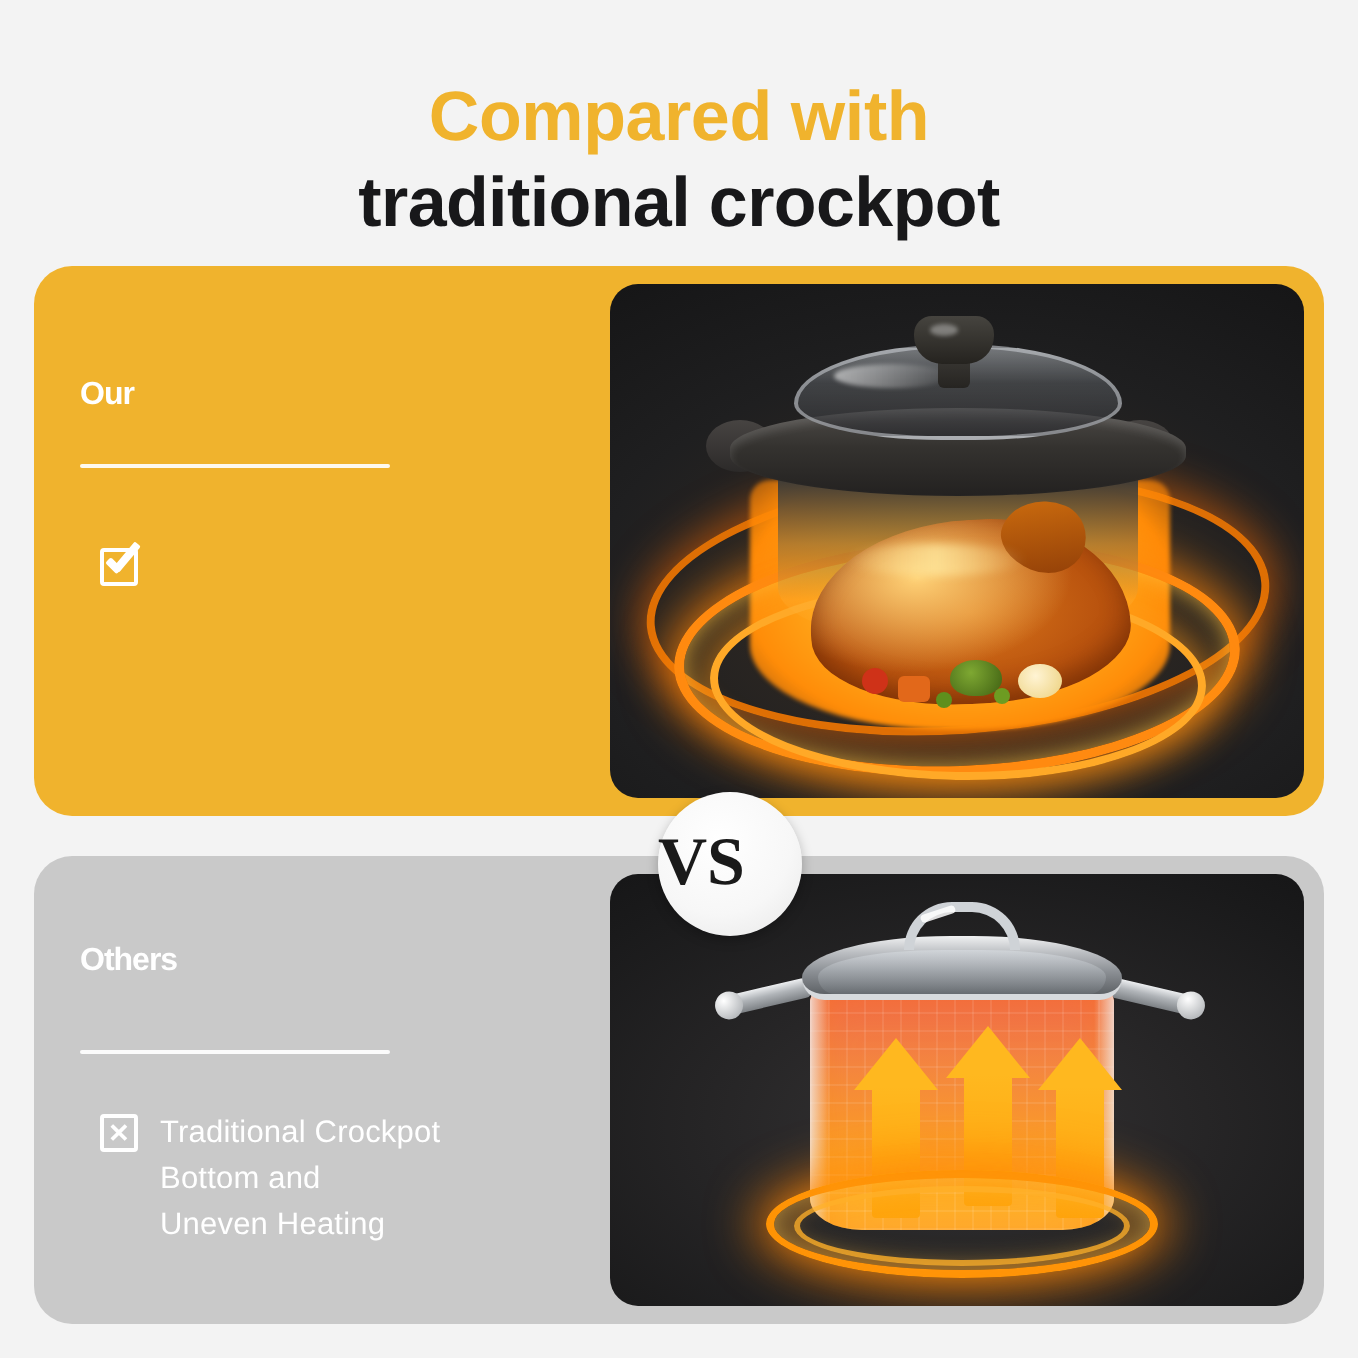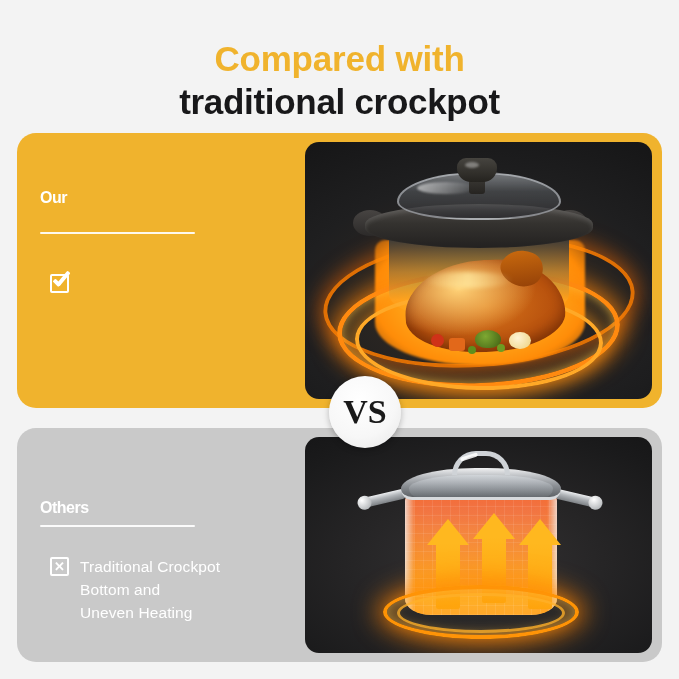--- a/index.html
+++ b/index.html
@@ -458,29 +458,28 @@
     width: 168px; height: 40px;
     border: 3px solid rgba(255,175,40,0.8);
     border-radius: 50%;
     box-shadow: 0 0 16px 3px rgba(255,150,20,0.5);
   }
 
   
   .vs-badge {
     position: absolute;
     left: 329px;
-    top: 376px;
+    top: 396px;
     width: 72px;
     height: 72px;
     border-radius: 50%;
     background: radial-gradient(circle at 42% 34%, #ffffff 0%, #f7f7f7 58%, #e6e6e6 100%);
     box-shadow: 0 2px 6px rgba(0,0,0,0.25);
     display: flex;
     align-items: center;
-    justify-content: center;
     z-index: 20;
   }
   .vs-text {
     font-family: "Liberation Serif", serif;
     font-weight: 700;
     font-size: 34px;
     color: #1a1a1a;
     letter-spacing: 0px;
     line-height: 1;
   }
@@ -530,21 +529,21 @@
     <div class="lid-shine"></div>
     <div class="lid-stem"></div>
     <div class="lid-knob"></div>
     <div class="lid-knob-shine"></div>
   </div>
 </div>
 
 <div class="card card-others">
   <div class="card-left"></div>
 </div>
-<div class="card-title" style="top:500px;">Others</div>
+<div class="card-title" style="top:473px;">Others</div>
 <div class="card-divider" style="top:525px;"></div>
 <div class="feature" style="top:555px;">
   <span class="feature-icon">
     <span class="box"></span>
     <span class="xmark">✕</span>
   </span>
   <span class="feature-text">Traditional Crockpot
 Bottom and
 Uneven Heating</span>
 </div>

